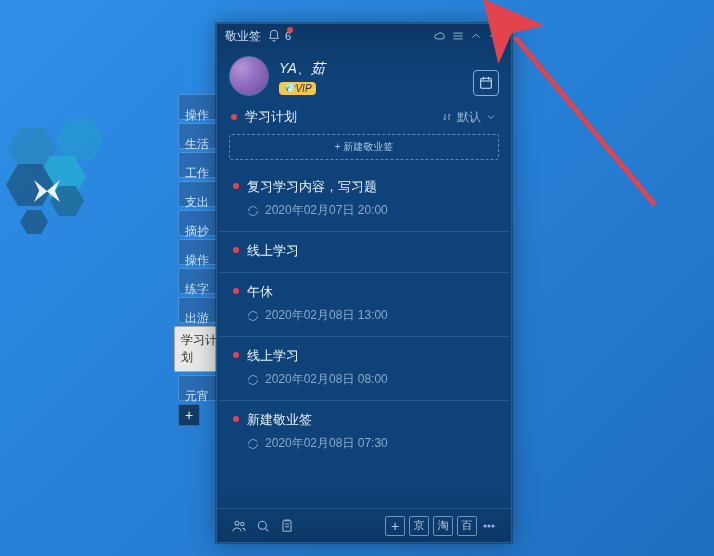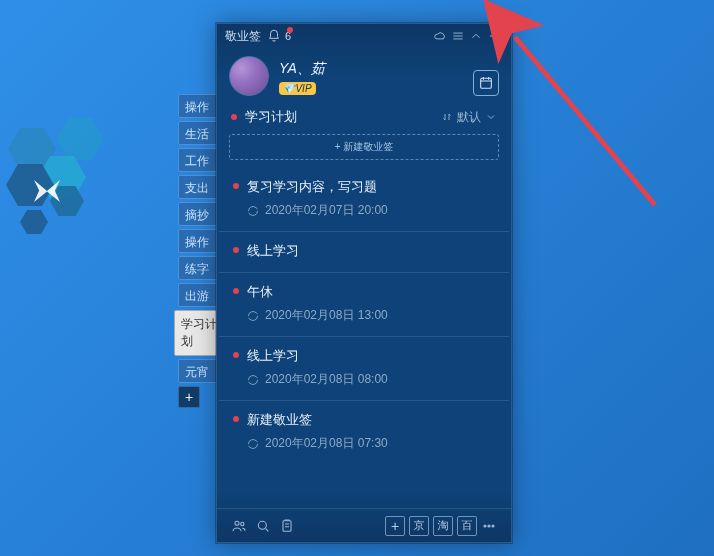--- a/index.html
+++ b/index.html
@@ -17,21 +17,21 @@
   .hex.b { left: 56px; top: 18px; background:#2696d2;}
   .hex.c { left: 38px; top: 56px; background:#26a9d2; opacity:.85;}
   .hex.d { left: 6px;  top: 64px; background:#1f5d92;}
   .hex.e { left: 50px; top: 86px; background:#1f6d9e; width:34px;height:30px;}
   .hex.f { left: 20px; top: 110px; background:#1f5d92; width:28px;height:24px;}
   .butterfly { position:absolute; left: 34px; top: 80px; width: 26px; height: 22px; background: #fff; clip-path: polygon(50% 50%, 0% 0%, 20% 48%, 0% 100%, 50% 52%, 100% 100%, 80% 48%, 100% 0%); opacity:.9;}
 
   
   .side-tabs { position: absolute; left: 178px; top: 94px; display:flex; flex-direction:column; gap:3px;}
   .side-tab { background:#2a6bb2; color:#cfe6ff; font-size:12px; padding:5px 6px; width:40px; border:1px solid #4d92d6; border-radius:2px; text-align:left; cursor:pointer;}
-  .side-tab-small { width:40px; height:24px; padding:4px 6px;}
+  .side-tab-small { width:40px; height:24px; padding:12px 6px;}
   .side-tab.active { background:#e8e8e8; color:#333; border:1px solid #aaa; width:44px; position:relative; left:-4px;}
   .side-tab.plus { background:#123c66; color:#dff0ff; width:22px; height:22px; padding:0; display:flex; align-items:center; justify-content:center; font-size:14px; border:1px solid #326aa3;}
 
   
   .app {
     position: absolute; left: 216px; top: 23px;
     width: 296px; height: 520px;
     background: linear-gradient(180deg,#0d3766 0%, #0e4278 10%, #0e4278 90%, #0d3766 100%);
     border: 1px solid #2b5b8d;
     box-shadow: 0 0 0 1px rgba(0,0,0,.25), 0 0 22px rgba(0,0,0,.35);

